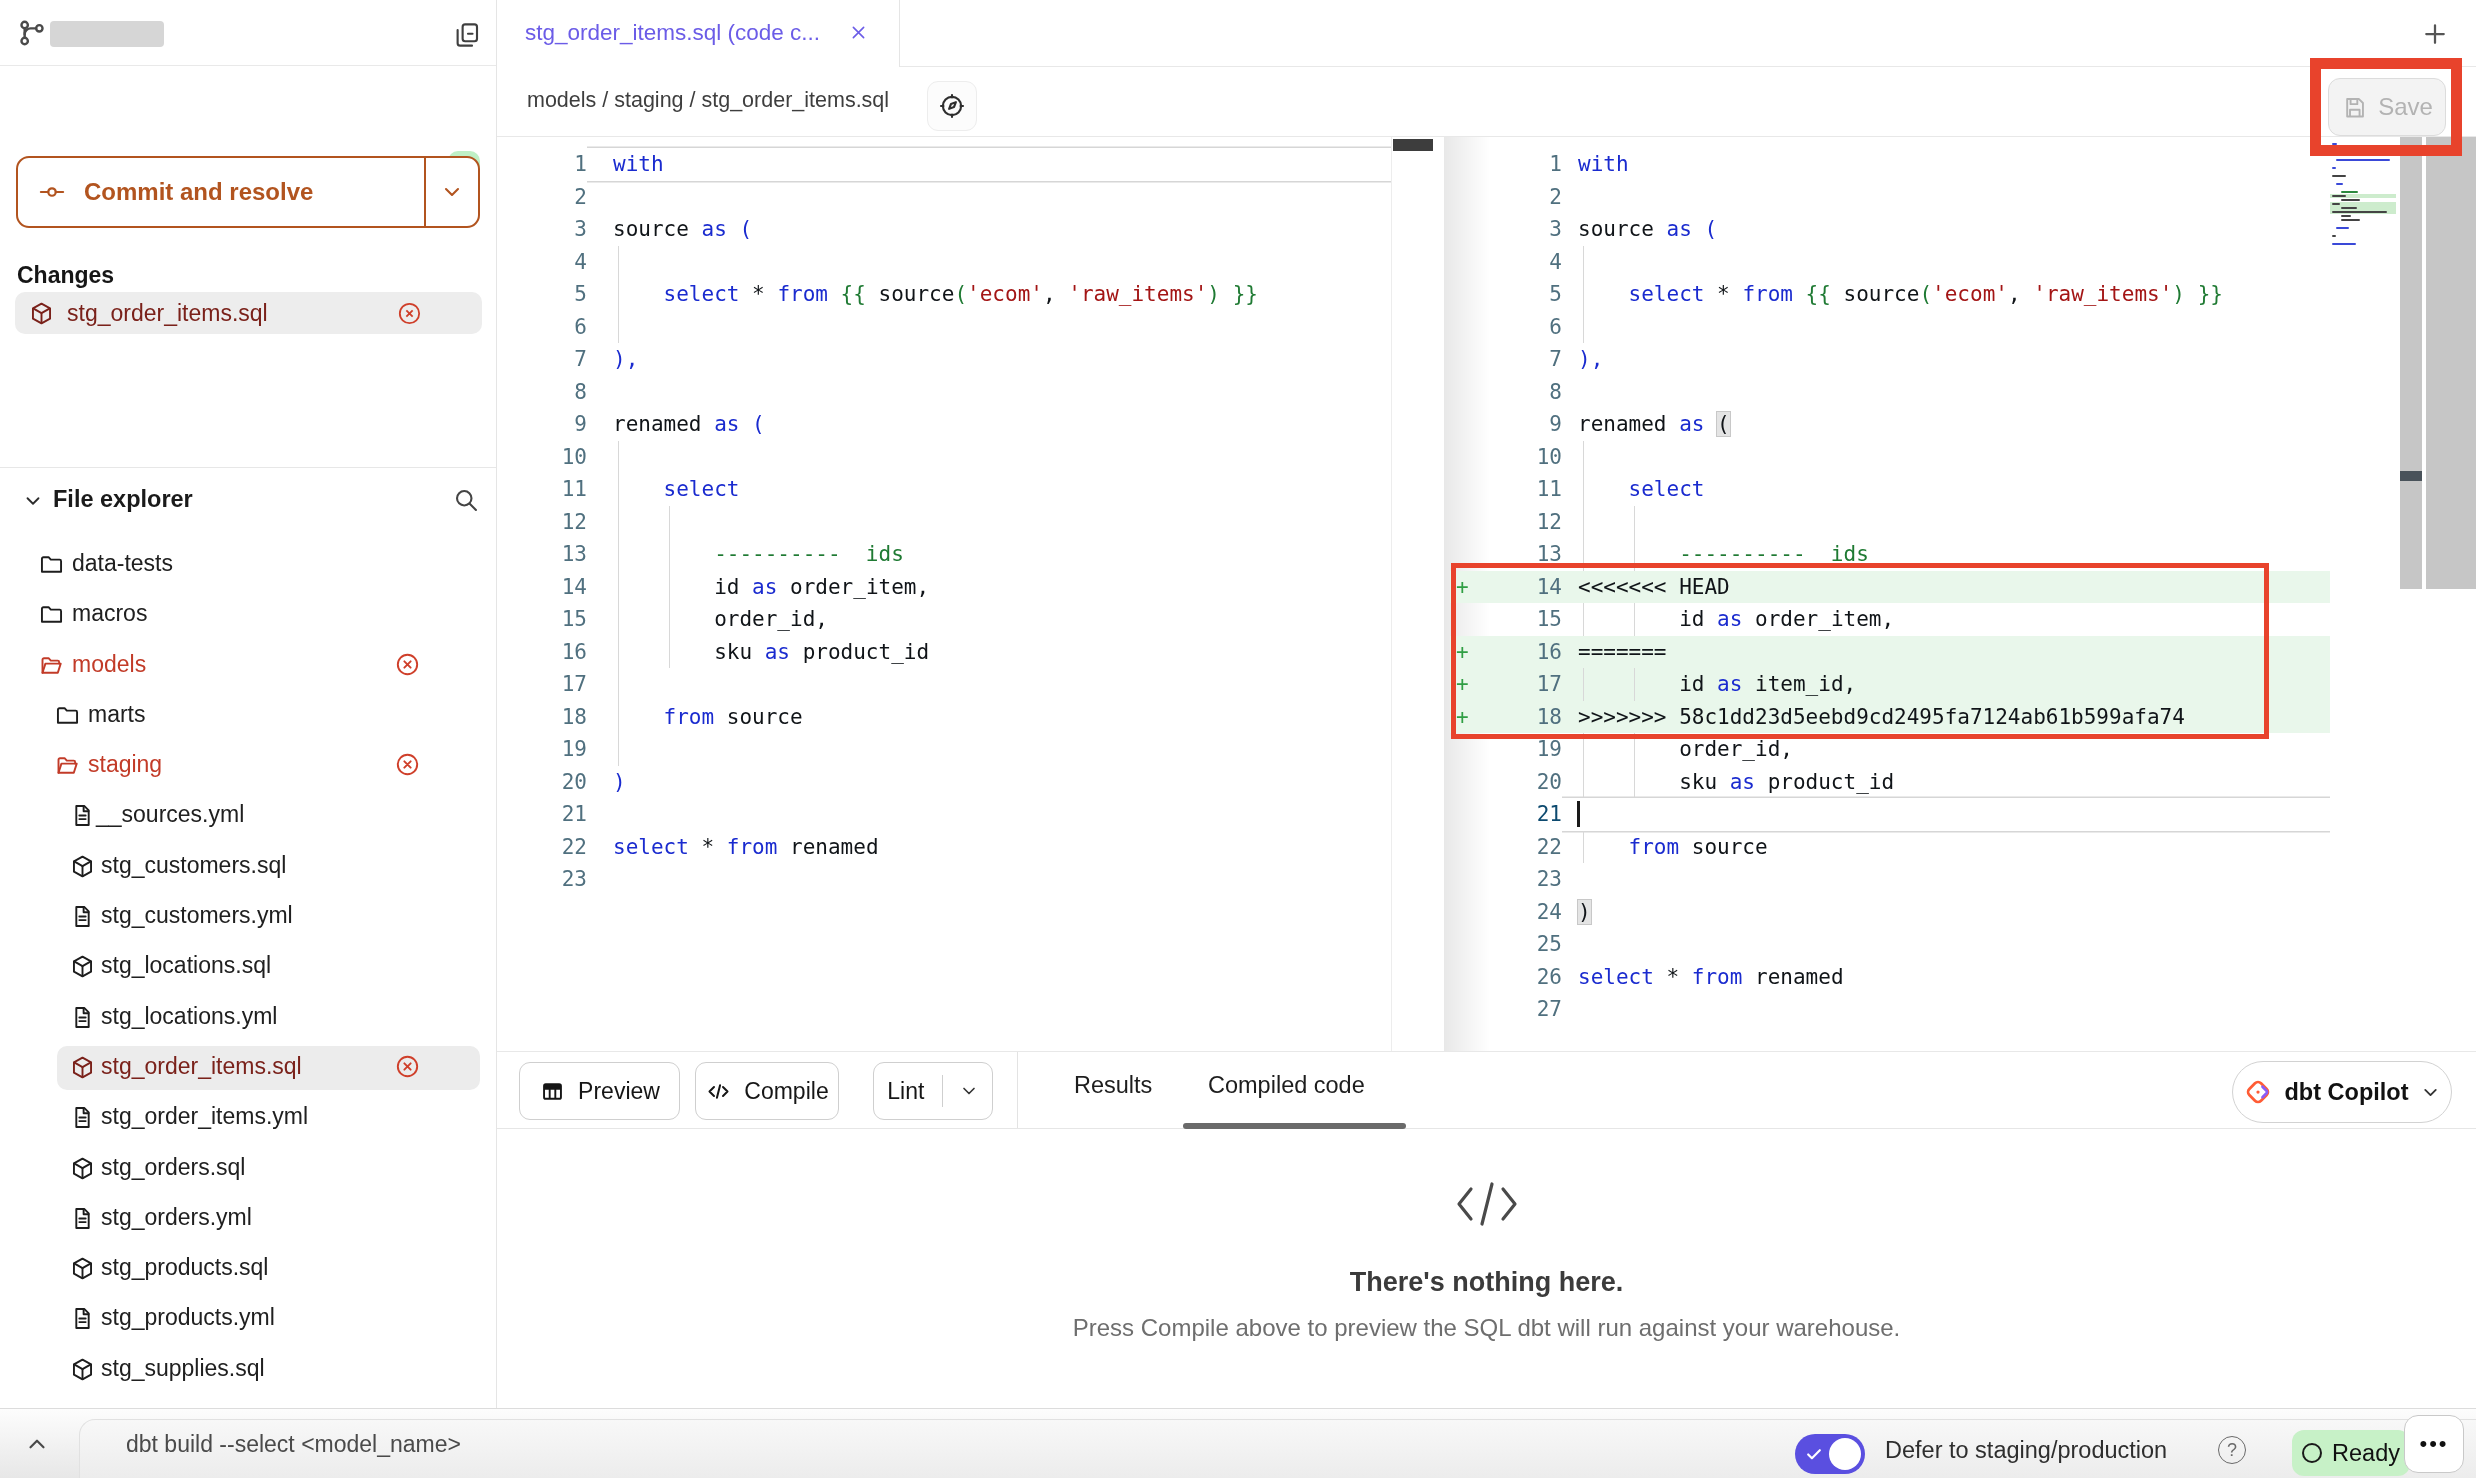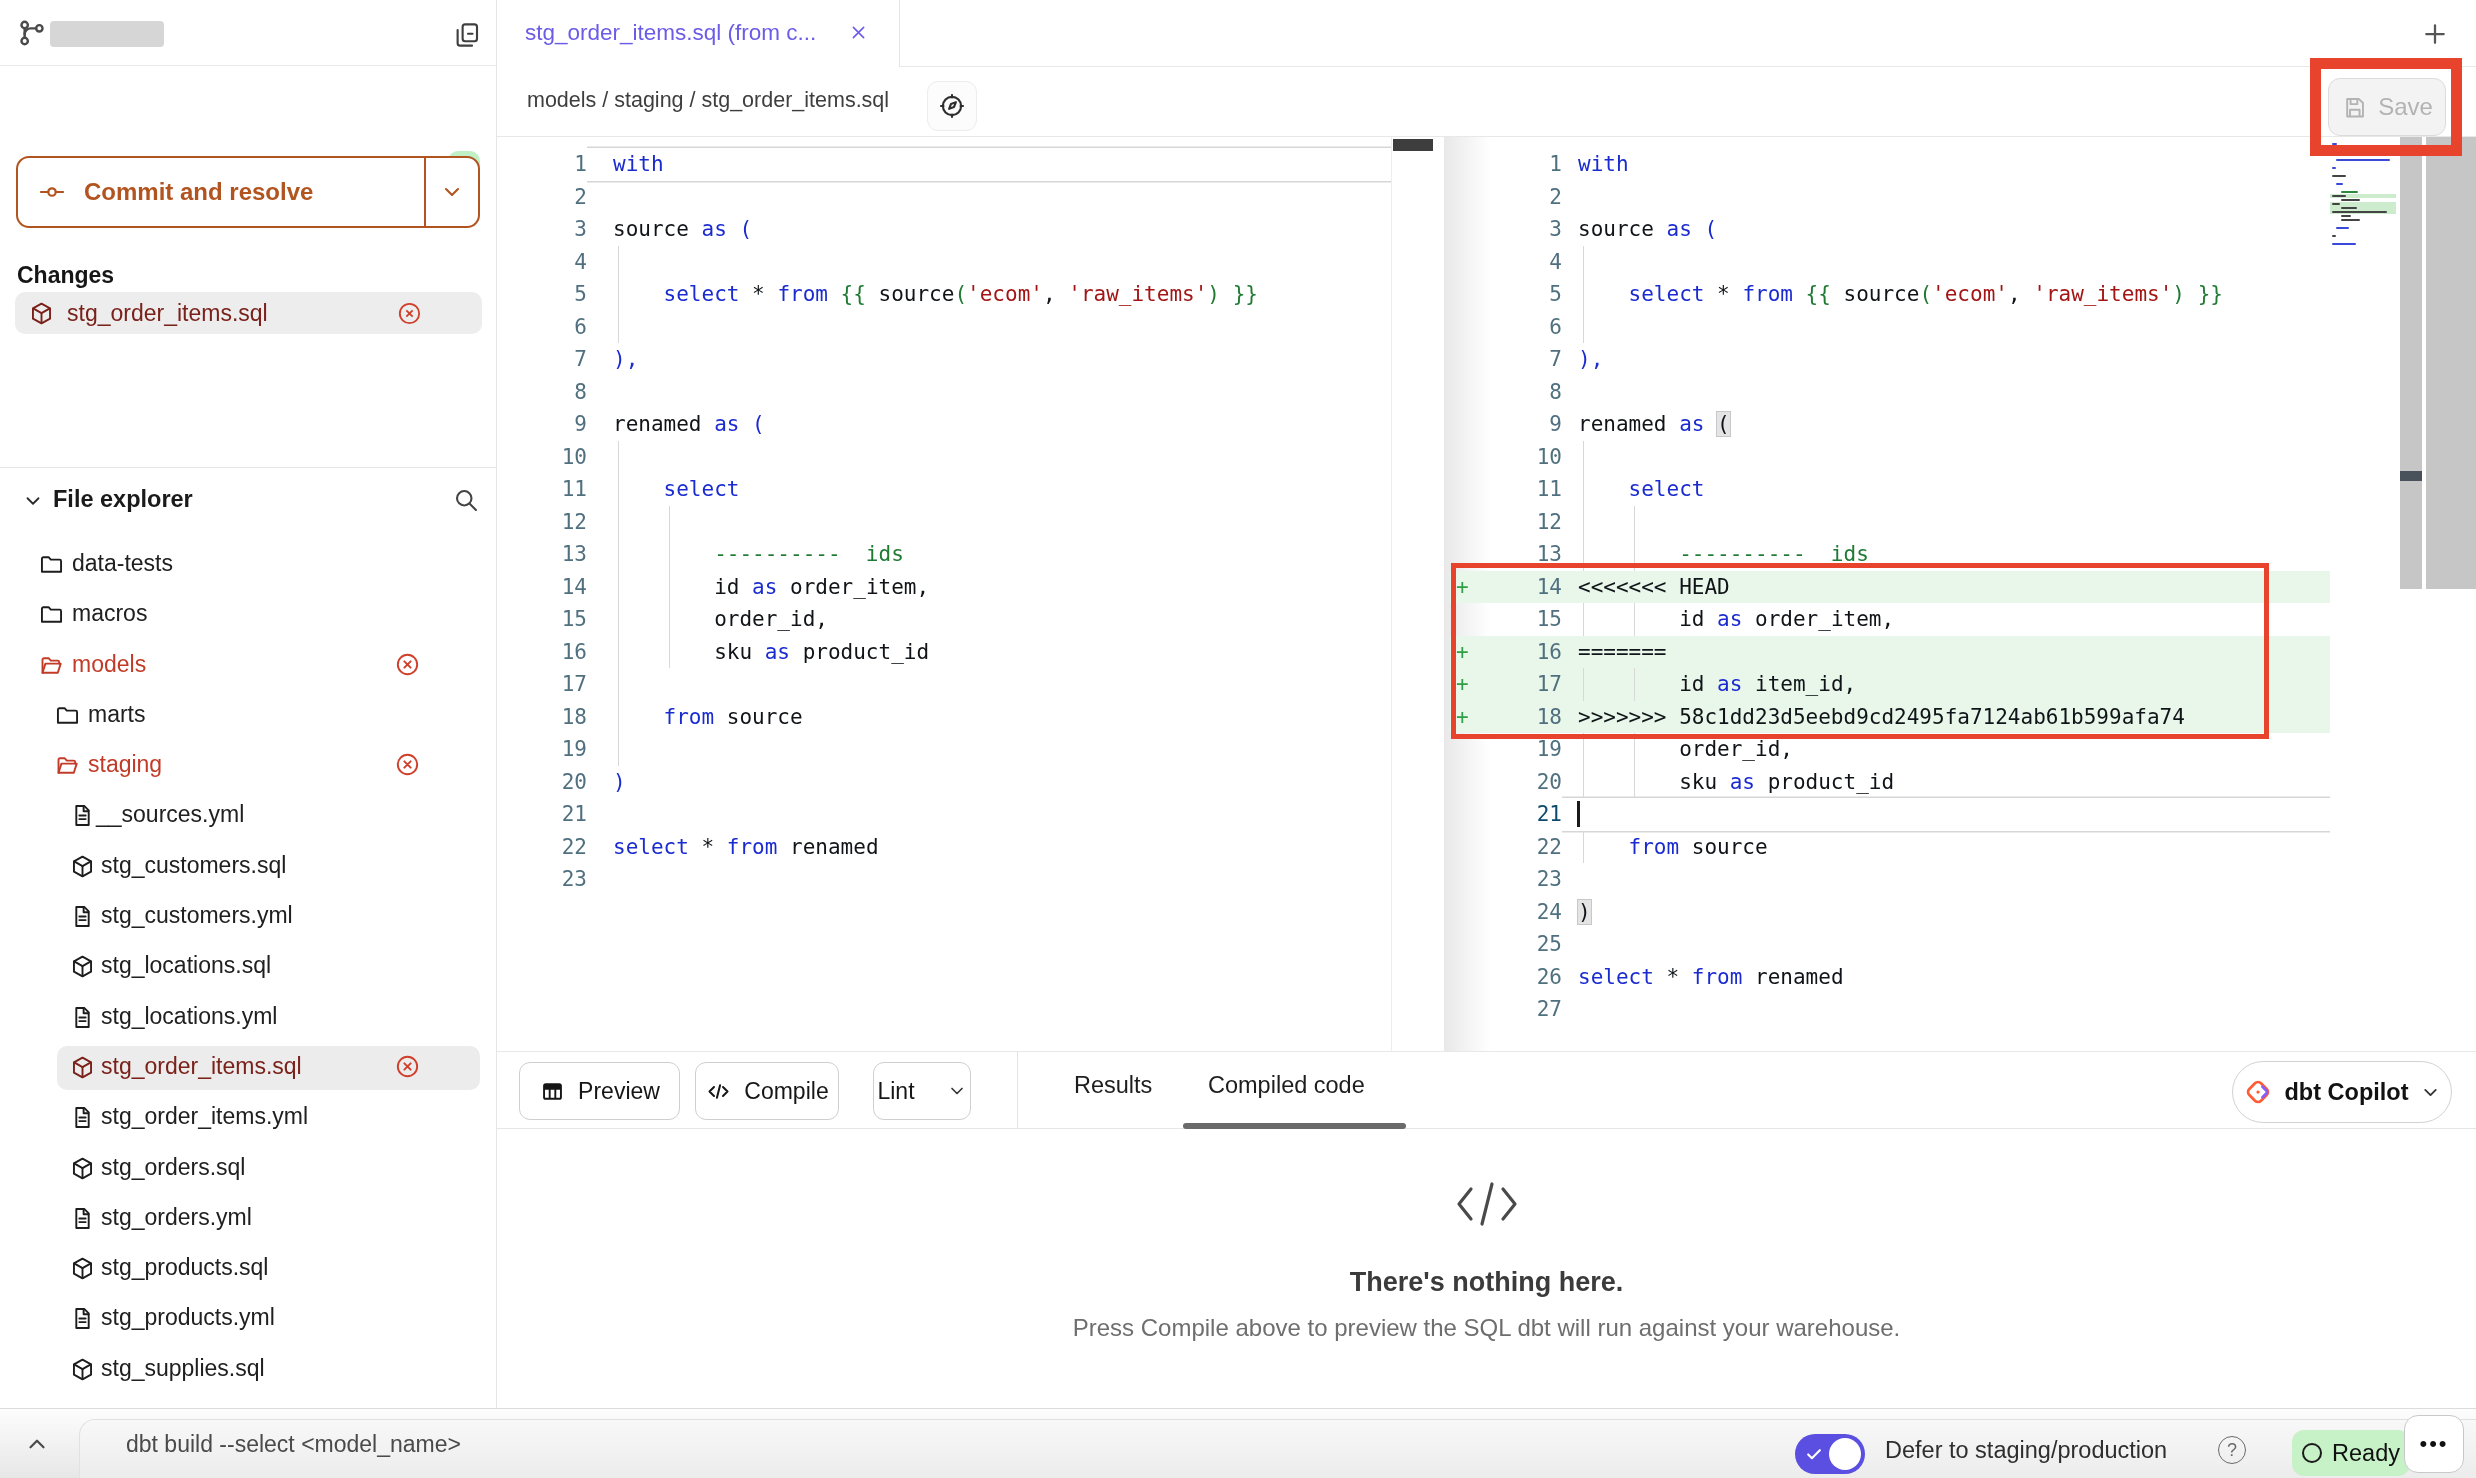--- a/index.html
+++ b/index.html
@@ -97,21 +97,21 @@
   .strip-thumb { position:absolute; left:1903px; top:334px; width:22px; height:10px; background:#49525a; }
   .strip2 { position:absolute; left:1929px; top:0; width:50px; height:452px; background:#c6c6c6; }
 
   
   .toolbar { position:absolute; left:0; top:1051px; width:100%; height:78px; background:#fff;
              border-top:1px solid #e8e8e8; border-bottom:1px solid #e6e6e6; }
   .tbtn { position:absolute; top:10px; height:58px; border:1.5px solid #cfcfcf; border-radius:11px; background:#fff;
           display:flex; align-items:center; justify-content:center; gap:12px; font-size:23px; color:#161616; cursor:pointer; }
   .btn-preview { left:22px; width:161px; }
   .btn-compile { left:198px; width:144px; }
-  .btn-lint { left:376px; width:98px; padding:12px; gap:16px; }
+  .btn-lint { left:376px; width:120px; padding:12px; gap:16px; }
   .lint-main { width:75px; text-align:center; }
   .lint-sep { width:1.5px; height:100%; background:#cfcfcf; }
   .lint-chev { width:41px; display:flex; justify-content:center; color:#333; }
   .tb-divider { position:absolute; left:520px; top:0; width:1px; height:100%; background:#e3e3e3; }
   .rtab { position:absolute; top:20px; font-size:23.5px; color:#1d1d1d; cursor:pointer; }
   .rtab-results { left:577px; }
   .rtab-compiled { left:711px; }
   .rtab-underline { position:absolute; left:686px; top:71px; width:223px; height:6px; background:#6a6a6a; border-radius:3px; }
   .copilot { position:absolute; left:1735px; top:9px; width:220px; height:62px; border:1.5px solid #d2d2d2; border-radius:31px;
              background:#fff; display:flex; align-items:center; justify-content:center; gap:12px; cursor:pointer; }
@@ -418,21 +418,21 @@
             </svg>
           </div>
           <div class="tname" style="left: 101px;">stg_supplies.sql</div>
         </div>
       </div>
   </aside>
 
   <main class="main">
     <div class="tabbar">
       <div class="tab">
-        <span class="tab-label">stg_order_items.sql (from c...</span>
+        <span class="tab-label">stg_order_items.sql (code c...</span>
         <span class="tab-close">
           <svg width="19" height="19" viewBox="0 0 24 24" fill="none" stroke="currentColor" stroke-width="2" stroke-linecap="round">
               <path d="M5.5 5.5l13 13M18.5 5.5l-13 13"></path>
             </svg>
         </span>
       </div>
       <div class="tabbar-line"></div>
       <span class="newtab-ic">
         <svg width="30" height="30" viewBox="0 0 24 24" fill="none" stroke="currentColor" stroke-width="1.8" stroke-linecap="round">
             <path d="M12 5v14M5 12h14"></path>

